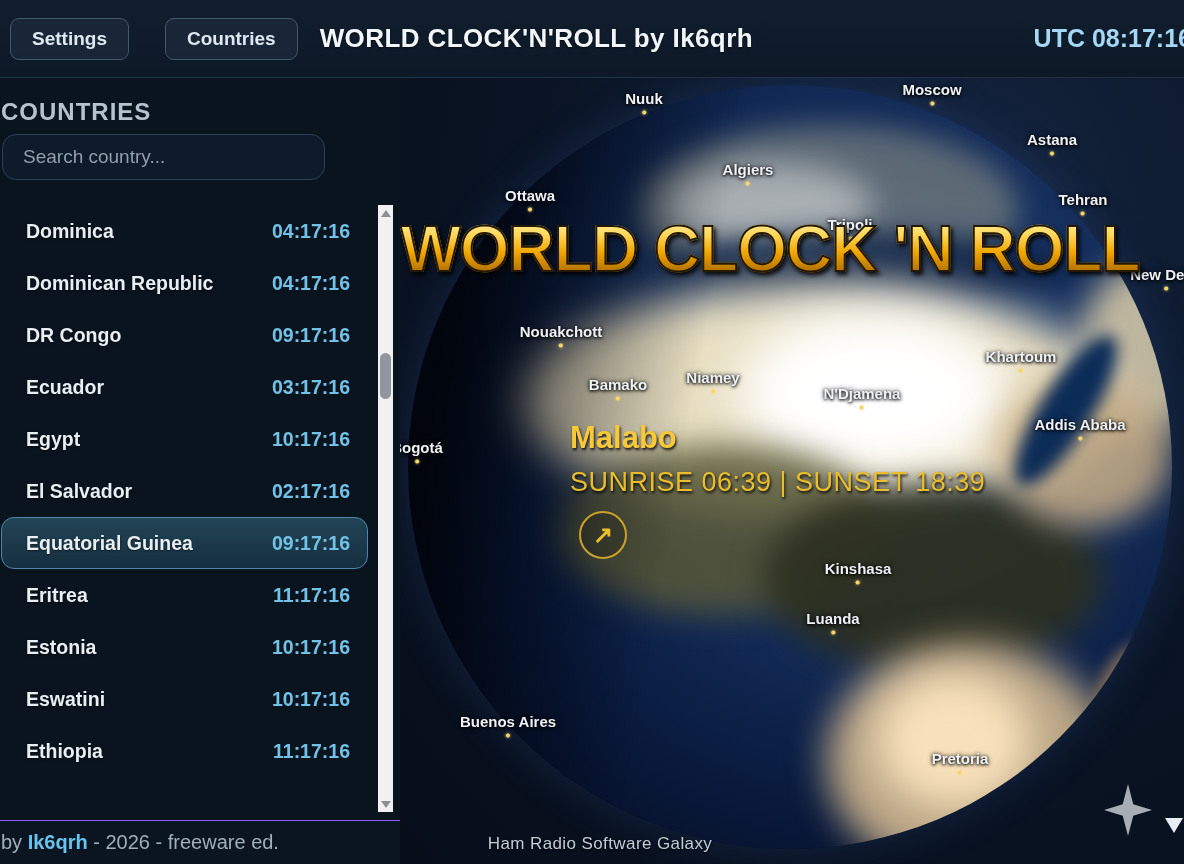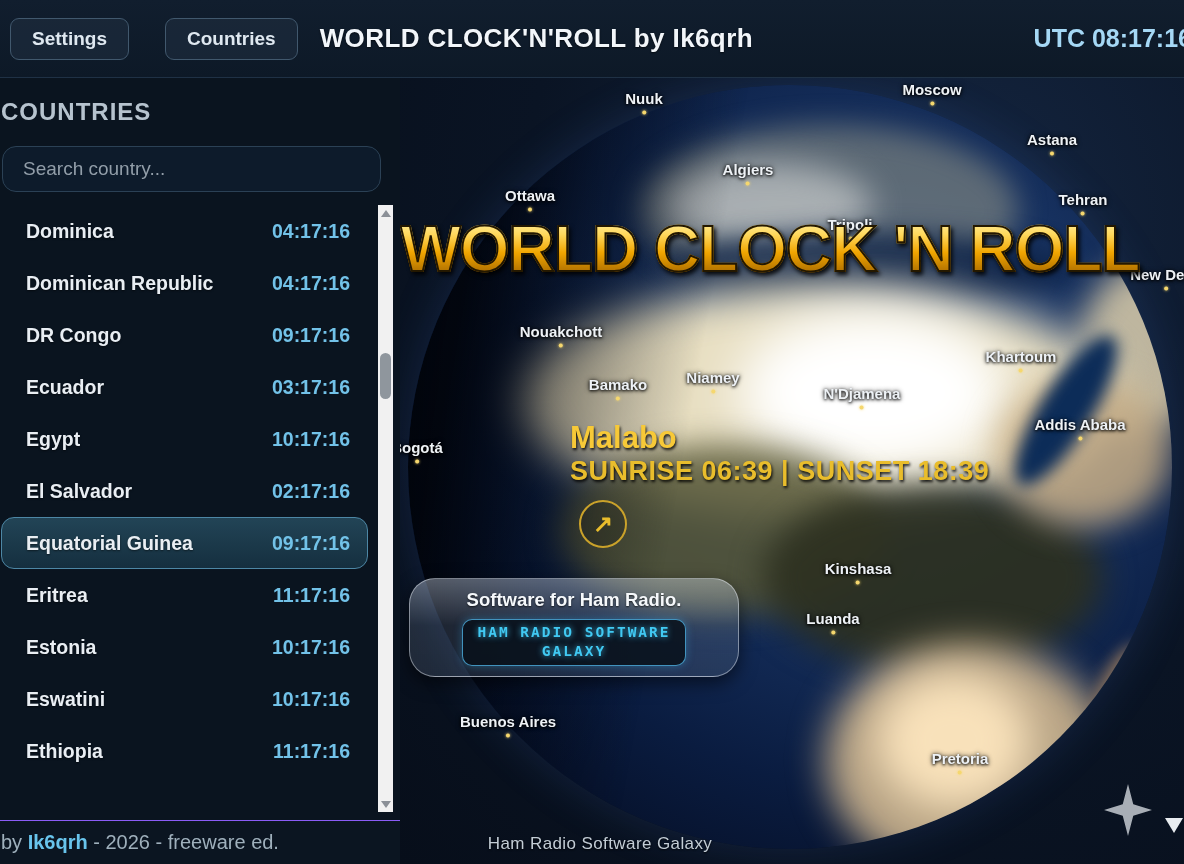--- a/index.html
+++ b/index.html
@@ -13,21 +13,21 @@
   .tb-btn{margin-left:10px;padding:9px 21px;border:1px solid #41586d;border-radius:9px;
     background:rgba(32,48,66,.55);color:#dfe8f0;font-size:19px;font-weight:bold;cursor:pointer;}
   .tb-btn + .tb-btn{margin-left:36px;}
   .tb-title{margin-left:22px;font-size:26px;font-weight:800;color:#f2f6fa;letter-spacing:.4px;
     text-shadow:0 1px 2px rgba(0,0,0,.6);white-space:nowrap;}
   .tb-utc{margin-left:auto;margin-right:-8px;font-size:25px;font-weight:800;color:#a5d8f5;white-space:nowrap;}
 
   
   .sidebar{position:absolute;left:0;top:78px;width:400px;height:786px;background:#0a141f;}
   .sb-header{position:absolute;left:1px;top:20px;font-size:24px;font-weight:600;color:#b6c3ce;letter-spacing:1px;}
-  .sb-search{position:absolute;left:2px;top:68px;width:379px;height:46px;box-sizing:border-box;
+  .sb-search{position:absolute;left:2px;top:56px;width:323px;height:46px;box-sizing:border-box;
     background:#0d1b2b;border:1.5px solid #2b4155;border-radius:14px;color:#c6d2dc;
     font-size:19px;padding:0 20px;outline:none;font-family:"Liberation Sans",sans-serif;}
   .sb-search::placeholder{color:#929ea9;}
   .sb-list{position:absolute;left:0;top:127px;width:378px;height:607px;overflow:hidden;}
   .row{display:flex;justify-content:space-between;align-items:center;height:52px;
     margin:0 10px 0 1px;padding:0 17px 0 24px;box-sizing:border-box;border:1px solid transparent;cursor:pointer;}
   .row .c-name{color:#e9eef3;font-size:19.5px;font-weight:600;text-shadow:0 1px 2px rgba(0,0,0,.5);}
   .row .c-time{color:#72c2e8;font-size:19.5px;font-weight:bold;}
   .row.selected{background:linear-gradient(180deg,#224456 0%,#152f3f 100%);
     border:1px solid #4d87a5;border-radius:13px;}
@@ -79,21 +79,21 @@
   .map-title{position:absolute;left:0;top:134px;width:740px;text-align:center;z-index:6;
     font-size:64px;font-weight:800;letter-spacing:-1px;white-space:nowrap;
     color:#f7c733;
     background:linear-gradient(180deg,#fff3b0 5%,#ffd95e 30%,#f0a500 55%,#b87700 78%,#8a5200 95%);
     -webkit-background-clip:text;background-clip:text;-webkit-text-fill-color:transparent;
     -webkit-text-stroke:2px #241800;
     filter:drop-shadow(2px 3px 2px rgba(0,0,0,.85));}
 
   .sel-city{position:absolute;left:170px;top:342px;z-index:7;}
   .sel-name{font-size:31px;font-weight:800;color:#f7c938;text-shadow:1px 2px 3px rgba(0,0,0,.9);}
-  .sel-sun{font-size:27px;font-weight:700;color:#e9bd2c;letter-spacing:.5px;
+  .sel-sun{margin-top:11px;font-size:27px;font-weight:400;color:#e9bd2c;letter-spacing:.5px;
     text-shadow:1px 2px 3px rgba(0,0,0,.9);white-space:nowrap;}
   .sel-arrow{margin-top:13px;margin-left:9px;width:44px;height:44px;border-radius:50%;
     border:2.5px solid #caa22a;color:#e9bd2c;display:flex;align-items:center;justify-content:center;
     font-size:24px;font-weight:bold;cursor:pointer;background:rgba(0,0,0,.15);}
 
   .badge{position:absolute;left:9px;top:500px;width:328px;height:97px;border-radius:26px;z-index:7;
     background:linear-gradient(180deg,rgba(210,220,235,.40) 0%,rgba(130,145,165,.22) 48%,rgba(95,110,130,.28) 100%);
     border:1px solid rgba(240,245,250,.45);box-shadow:0 6px 18px rgba(0,0,0,.55);
     display:flex;flex-direction:column;align-items:center;justify-content:center;cursor:pointer;}
   .badge-line1{font-size:18.5px;font-weight:800;color:#f5f8fb;text-shadow:0 1px 2px rgba(0,0,0,.7);}
@@ -269,27 +269,20 @@
     <div class="map-title">WORLD CLOCK 'N ROLL</div>
 
     <div class="sel-city">
       <div class="sel-name">Malabo</div>
       <div class="sel-sun">SUNRISE 06:39 | SUNSET 18:39</div>
       <div class="sel-arrow">
         <span>↗</span>
       </div>
     </div>
 
-    <div class="badge">
-      <div class="badge-line1">Software for Ham Radio.</div>
-      <div class="badge-box">
-        <div class="badge-l2">HAM RADIO SOFTWARE</div>
-        <div class="badge-l3">GALAXY</div>
-      </div>
-    </div>
 
     <div class="map-caption">Ham Radio Software Galaxy</div>
 
     <div class="sparkle"></div>
     <div class="map-tri"></div>
   </div>
 
 </div>
 
 </body></html>

